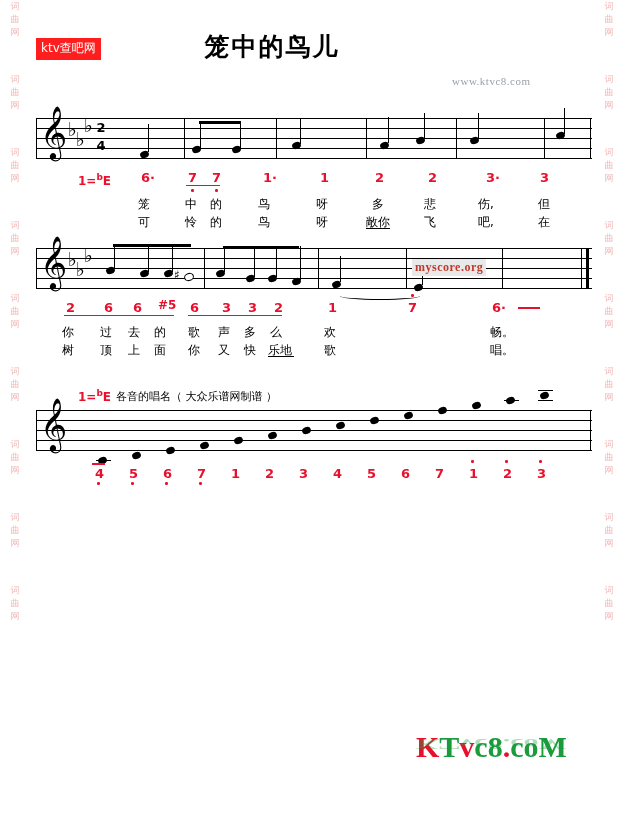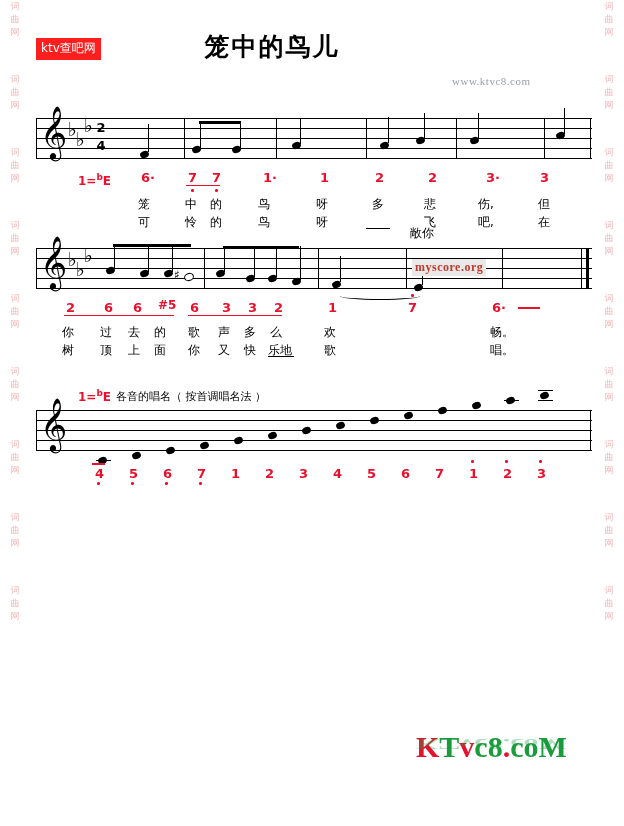--- a/index.html
+++ b/index.html
@@ -323,21 +323,21 @@
   <div class="lyric" style="left:372px;top:196px;">多</div>
   <div class="lyric" style="left:424px;top:196px;">悲</div>
   <div class="lyric" style="left:478px;top:196px;">伤,</div>
   <div class="lyric" style="left:538px;top:196px;">但</div>
 
   <div class="lyric" style="left:138px;top:214px;">可</div>
   <div class="lyric" style="left:185px;top:214px;">怜</div>
   <div class="lyric" style="left:210px;top:214px;">的</div>
   <div class="lyric" style="left:258px;top:214px;">鸟</div>
   <div class="lyric" style="left:316px;top:214px;">呀</div>
-  <div class="lyric" style="left:366px;top:225px;margin-left:44px;">敞你</div>
+  <div class="lyric" style="left:366px;top:214px;">敞你</div>
   <div class="uline blk" style="left:366px;top:228px;width:24px;"></div>
   <div class="lyric" style="left:424px;top:214px;">飞</div>
   <div class="lyric" style="left:478px;top:214px;">吧,</div>
   <div class="lyric" style="left:538px;top:214px;">在</div>
 
   <div class="staff" style="left:36px;top:248px;width:556px;height:42px;">
     <div class="line" style="top:0;"></div>
     <div class="line" style="top:10px;"></div>
     <div class="line" style="top:20px;"></div>
     <div class="line" style="top:30px;"></div>
@@ -423,21 +423,21 @@
   <div class="lyric" style="left:218px;top:342px;">又</div>
   <div class="lyric" style="left:244px;top:342px;">快</div>
   <div class="lyric" style="left:268px;top:342px;">乐地</div>
   <div class="uline blk" style="left:268px;top:356px;width:26px;"></div>
   <div class="lyric" style="left:324px;top:342px;">歌</div>
   <div class="lyric" style="left:490px;top:342px;">唱。</div>
 
   <div class="keysig-label" style="left:78px;top:388px;">
     <span>1=</span><sup>b</sup><span>E</span>
   </div>
-  <div class="sec-label" style="left:116px;top:389px;">各音的唱名（ 按首调唱名法 ）</div>
+  <div class="sec-label" style="left:116px;top:389px;">各音的唱名（ 大众乐谱网制谱 ）</div>
 
   <div class="staff" style="left:36px;top:410px;width:556px;height:42px;">
     <div class="line" style="top:0;"></div>
     <div class="line" style="top:10px;"></div>
     <div class="line" style="top:20px;"></div>
     <div class="line" style="top:30px;"></div>
     <div class="line" style="top:40px;"></div>
 
     <div class="barline" style="left:0;top:0;height:41px;"></div>
     <div class="barline" style="left:554px;top:0;height:41px;"></div>

